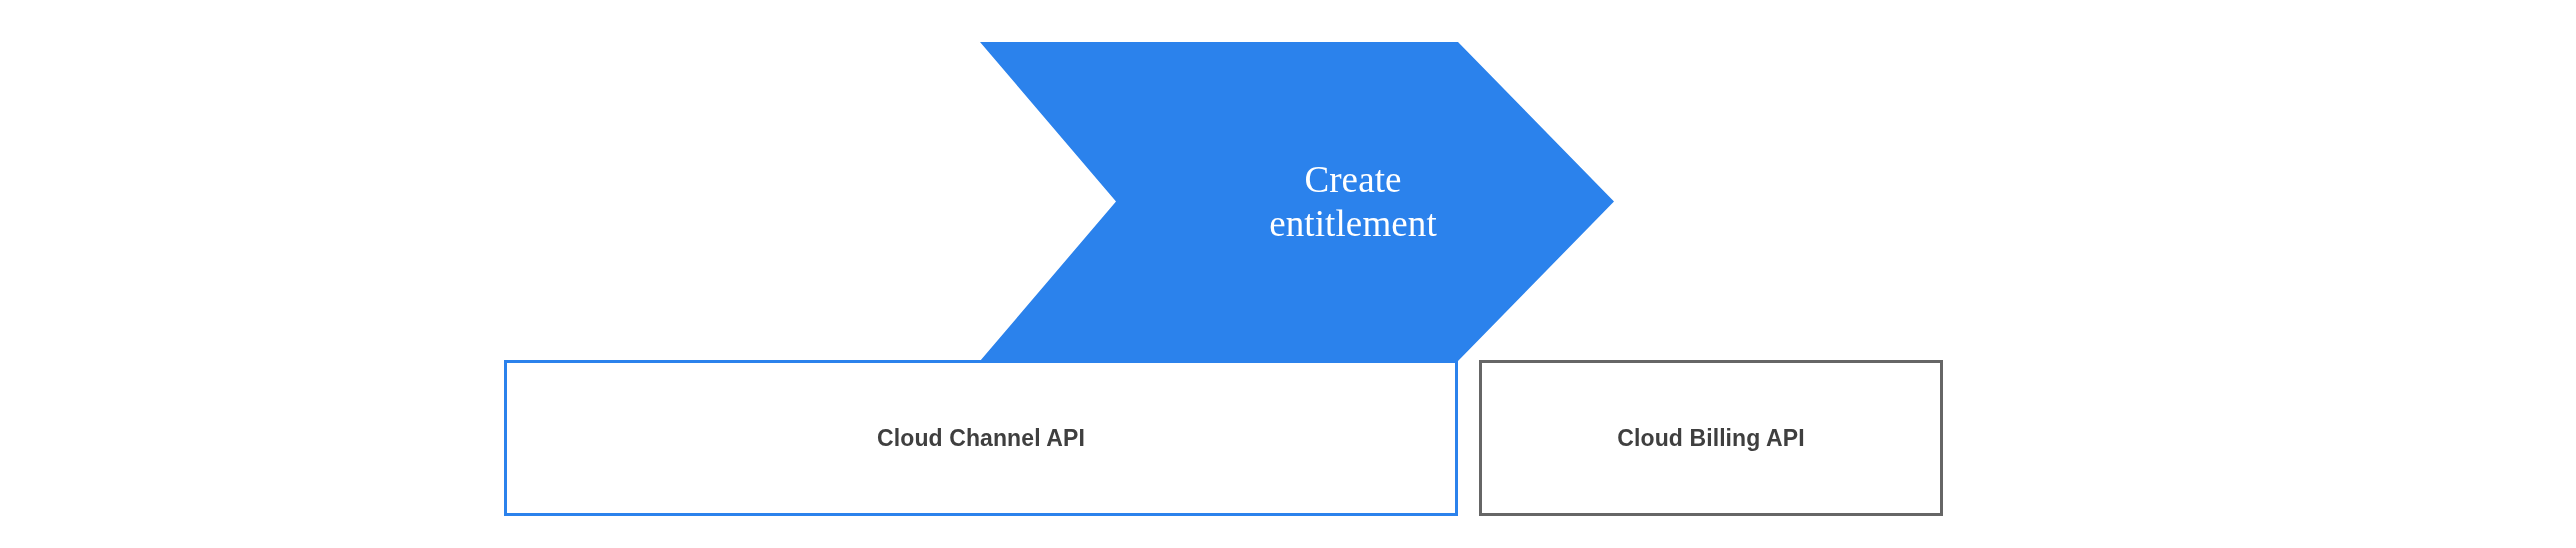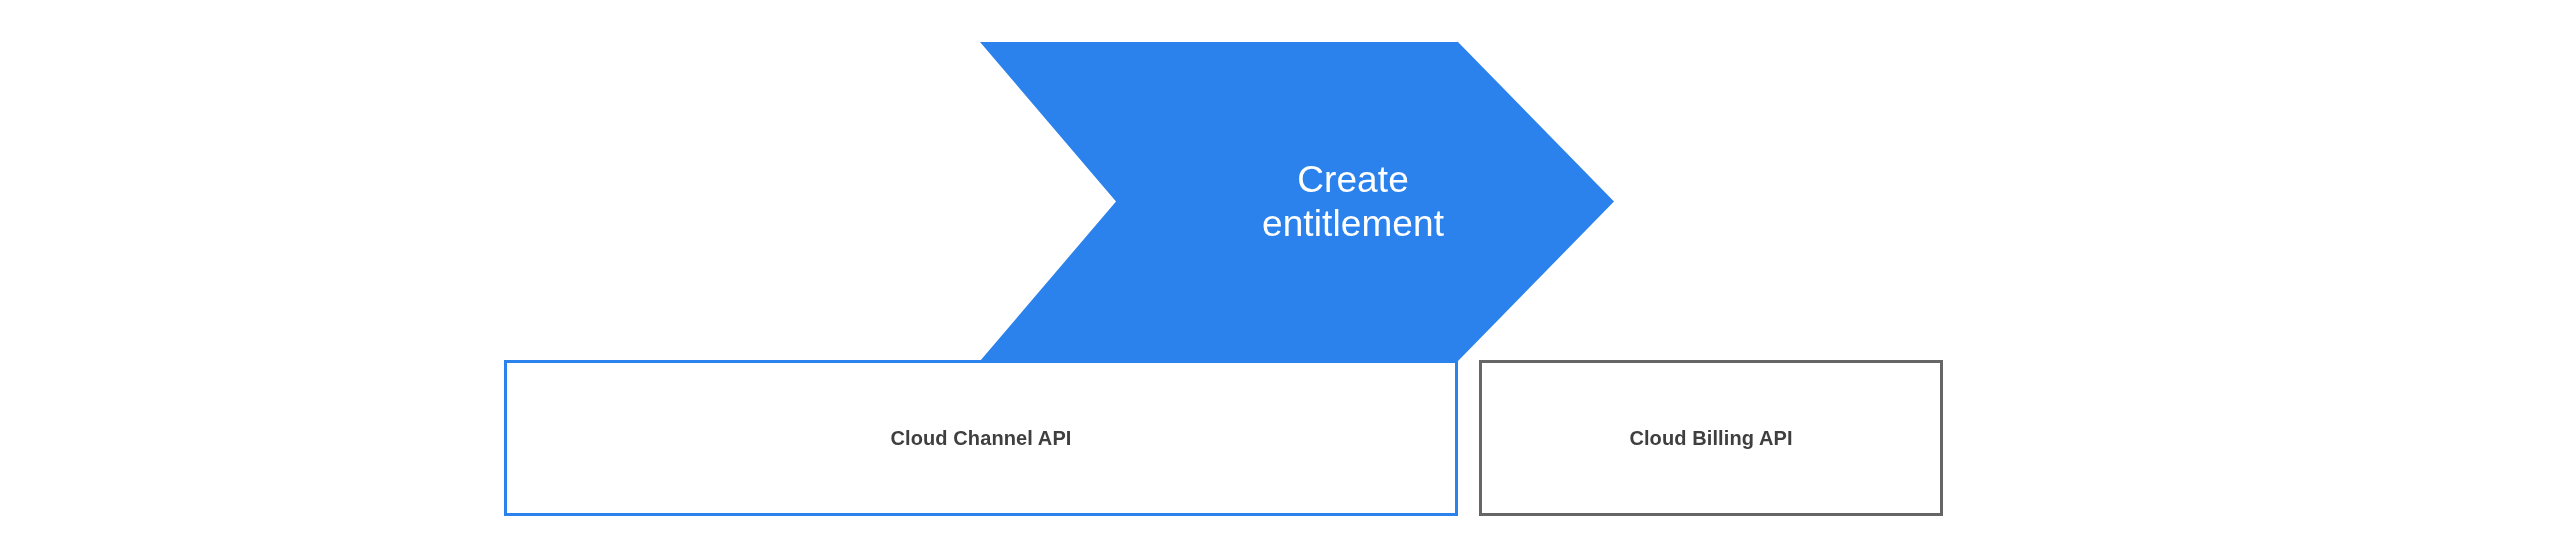--- a/index.html
+++ b/index.html
@@ -62,20 +62,21 @@
   
   #step-create-entitlement {
     left: 980px;
     width: 634px;
     background: #2b82ec;
     -webkit-clip-path: polygon(0 0, 478px 0, 100% 50%, 478px 100%, 0 100%, 136px 50%);
     clip-path: polygon(0 0, 478px 0, 100% 50%, 478px 100%, 0 100%, 136px 50%);
   }
   #step-create-entitlement .label {
     margin-left: 112px;
+    font-family: Liberation Serif, serif;
   }
 
   
   #step-set-iam-policy {
     left: 1479px;
     width: 636px;
     background: #666666;
     -webkit-clip-path: polygon(0 0, 476px 0, 100% 46%, 476px 100%, 0 100%, 136px 46%);
     clip-path: polygon(0 0, 476px 0, 100% 46%, 476px 100%, 0 100%, 136px 46%);
   }
@@ -90,21 +91,21 @@
     top: 360px;
     height: 156px;
     background: #ffffff;
     box-sizing: border-box;
     display: flex;
     align-items: center;
     justify-content: center;
     z-index: 5;
   }
   .api-box .api-label {
-    font-size: 20px;
+    font-size: 23px;
     font-weight: bold;
     color: #3f3f3f;
     letter-spacing: 0.1px;
   }
 
   #api-box-cloud-channel {
     left: 504px;
     width: 954px;
     border: 3.5px solid #2b82ec;
   }

